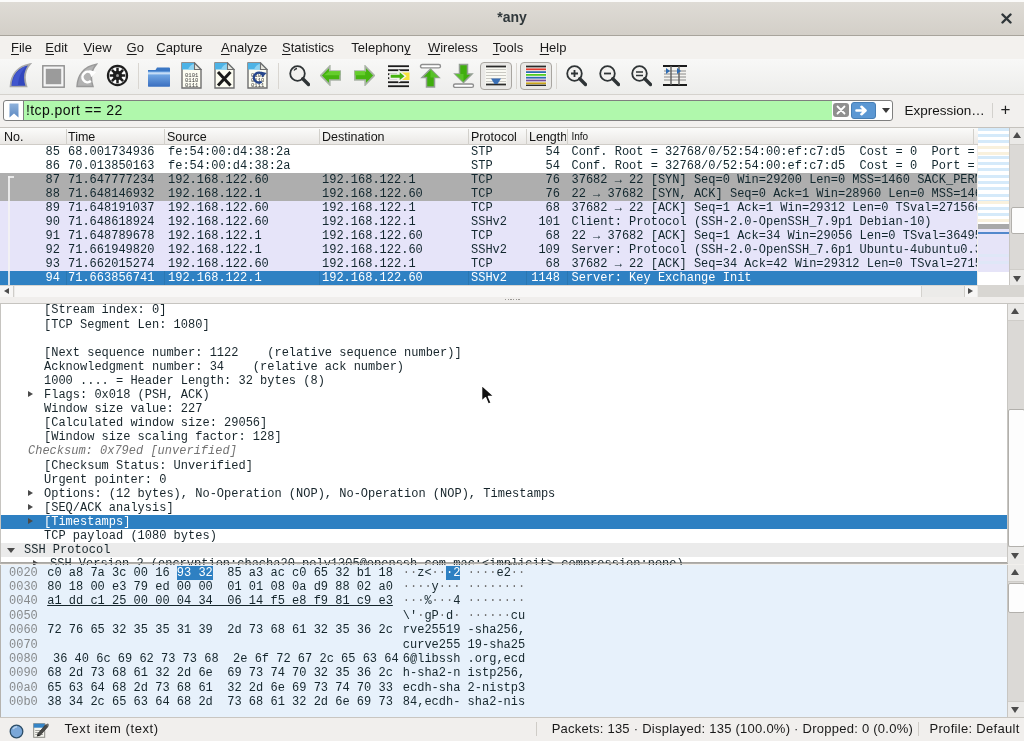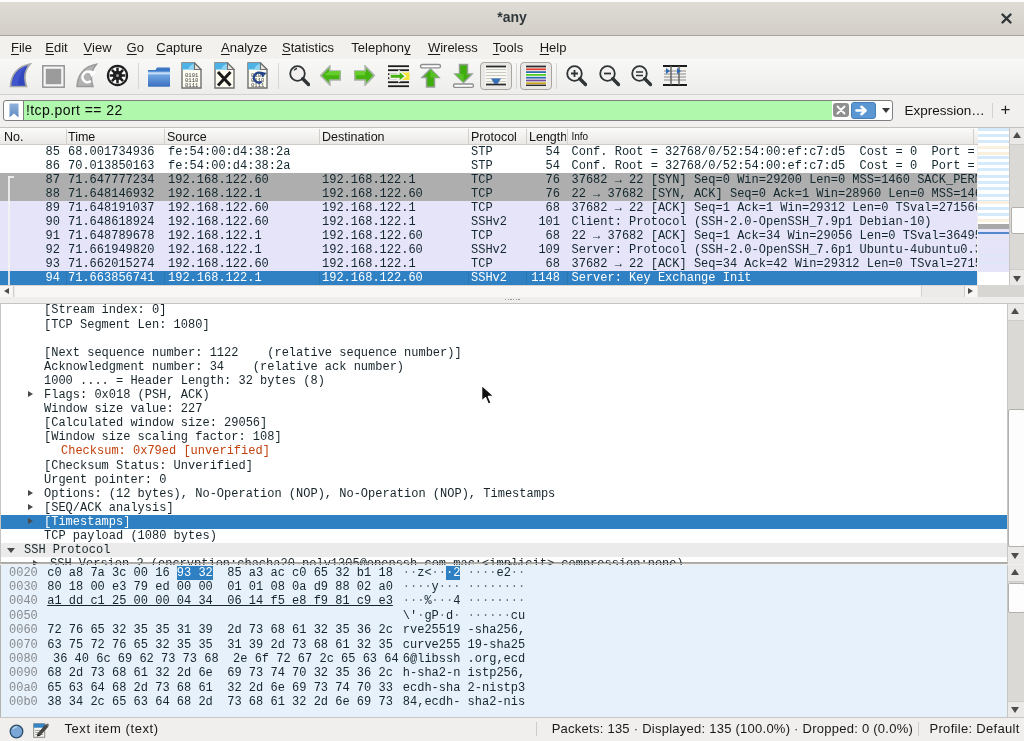--- a/index.html
+++ b/index.html
@@ -331,23 +331,23 @@
 
 <div class="abs mono" style="left:44px;top:373.9px;height:14.1px;line-height:14.1px;color:#17252b;">1000 .... = Header Length: 32 bytes (8)</div>
 
 <div class="tri-r" style="left:28.2px;top:391.2px;"></div>
 <div class="abs mono" style="left:44px;top:388.0px;height:14.1px;line-height:14.1px;color:#17252b;">Flags: 0x018 (PSH, ACK)</div>
 
 <div class="abs mono" style="left:44px;top:402.09999999999997px;height:14.1px;line-height:14.1px;color:#17252b;">Window size value: 227</div>
 
 <div class="abs mono" style="left:44px;top:416.2px;height:14.1px;line-height:14.1px;color:#17252b;">[Calculated window size: 29056]</div>
 
-<div class="abs mono" style="left:44px;top:430.29999999999995px;height:14.1px;line-height:14.1px;color:#17252b;">[Window size scaling factor: 108]</div>
-
-<div class="abs mono" style="left:61px;top:444.4px;height:14.1px;line-height:14.1px;color:#c2410c;">Checksum: 0x79ed [unverified]</div>
+<div class="abs mono" style="left:44px;top:430.29999999999995px;height:14.1px;line-height:14.1px;color:#17252b;">[Window size scaling factor: 128]</div>
+
+<div class="abs mono" style="left:28px;top:444.4px;height:14.1px;line-height:14.1px;color:#737373;font-style:italic;">Checksum: 0x79ed [unverified]</div>
 
 <div class="abs mono" style="left:44px;top:458.5px;height:14.1px;line-height:14.1px;color:#17252b;">[Checksum Status: Unverified]</div>
 
 <div class="abs mono" style="left:44px;top:472.59999999999997px;height:14.1px;line-height:14.1px;color:#17252b;">Urgent pointer: 0</div>
 
 <div class="tri-r" style="left:28.2px;top:489.8999999999999px;"></div>
 <div class="abs mono" style="left:44px;top:486.69999999999993px;height:14.1px;line-height:14.1px;color:#17252b;">Options: (12 bytes), No-Operation (NOP), No-Operation (NOP), Timestamps</div>
 
 <div class="tri-r" style="left:28.2px;top:503.99999999999994px;"></div>
 <div class="abs mono" style="left:44px;top:500.79999999999995px;height:14.1px;line-height:14.1px;color:#17252b;">[SEQ/ACK analysis]</div>
@@ -384,21 +384,20 @@
 <div class="abs mono" style="left:402.8px;top:579.92px;height:14.42px;line-height:14.42px;color:#15262c;"><span style="color:#737373">·</span><span style="color:#737373">·</span><span style="color:#737373">·</span><span style="color:#737373">·</span>y<span style="color:#737373">·</span><span style="color:#737373">·</span><span style="color:#737373">·</span> <span style="color:#737373">·</span><span style="color:#737373">·</span><span style="color:#737373">·</span><span style="color:#737373">·</span><span style="color:#737373">·</span><span style="color:#737373">·</span><span style="color:#737373">·</span><span style="color:#737373">·</span></div>
 <div class="abs mono" style="left:9px;top:594.34px;height:14.42px;line-height:14.42px;color:#878a8c;">0040</div>
 <div class="abs mono" style="left:47.2px;top:594.34px;height:14.42px;line-height:14.42px;color:#15262c;text-decoration:underline;">a1 dd c1 25 00 00 04 34  06 14 f5 e8 f9 81 c9 e3</div>
 <div class="abs mono" style="left:402.8px;top:594.34px;height:14.42px;line-height:14.42px;color:#15262c;"><span style="color:#737373">·</span><span style="color:#737373">·</span><span style="color:#737373">·</span>%<span style="color:#737373">·</span><span style="color:#737373">·</span><span style="color:#737373">·</span>4 <span style="color:#737373">·</span><span style="color:#737373">·</span><span style="color:#737373">·</span><span style="color:#737373">·</span><span style="color:#737373">·</span><span style="color:#737373">·</span><span style="color:#737373">·</span><span style="color:#737373">·</span></div>
 <div class="abs mono" style="left:9px;top:608.76px;height:14.42px;line-height:14.42px;color:#878a8c;">0050</div>
 <div class="abs mono" style="left:402.8px;top:608.76px;height:14.42px;line-height:14.42px;color:#15262c;">\'<span style="color:#737373">·</span>gP<span style="color:#737373">·</span>d<span style="color:#737373">·</span> <span style="color:#737373">·</span><span style="color:#737373">·</span><span style="color:#737373">·</span><span style="color:#737373">·</span><span style="color:#737373">·</span><span style="color:#737373">·</span>cu</div>
 <div class="abs mono" style="left:9px;top:623.18px;height:14.42px;line-height:14.42px;color:#878a8c;">0060</div>
 <div class="abs mono" style="left:47.2px;top:623.18px;height:14.42px;line-height:14.42px;color:#15262c;">72 76 65 32 35 35 31 39  2d 73 68 61 32 35 36 2c</div>
 <div class="abs mono" style="left:402.8px;top:623.18px;height:14.42px;line-height:14.42px;color:#15262c;">rve25519 -sha256,</div>
 <div class="abs mono" style="left:9px;top:637.6px;height:14.42px;line-height:14.42px;color:#878a8c;">0070</div>
-<div class="abs mono" style="left:47.2px;top:637.6px;height:14.42px;line-height:14.42px;color:#15262c;">63 75 72 76 65 32 35 35  31 39 2d 73 68 61 32 35</div>
 <div class="abs mono" style="left:402.8px;top:637.6px;height:14.42px;line-height:14.42px;color:#15262c;">curve255 19-sha25</div>
 <div class="abs mono" style="left:9px;top:652.02px;height:14.42px;line-height:14.42px;color:#878a8c;">0080</div>
 <div class="abs mono" style="left:53px;top:652.02px;height:14.42px;line-height:14.42px;color:#15262c;">36 40 6c 69 62 73 73 68  2e 6f 72 67 2c 65 63 64</div>
 <div class="abs mono" style="left:402.8px;top:652.02px;height:14.42px;line-height:14.42px;color:#15262c;">6@libssh .org,ecd</div>
 <div class="abs mono" style="left:9px;top:666.44px;height:14.42px;line-height:14.42px;color:#878a8c;">0090</div>
 <div class="abs mono" style="left:47.2px;top:666.44px;height:14.42px;line-height:14.42px;color:#15262c;">68 2d 73 68 61 32 2d 6e  69 73 74 70 32 35 36 2c</div>
 <div class="abs mono" style="left:402.8px;top:666.44px;height:14.42px;line-height:14.42px;color:#15262c;">h-sha2-n istp256,</div>
 <div class="abs mono" style="left:9px;top:680.86px;height:14.42px;line-height:14.42px;color:#878a8c;">00a0</div>
 <div class="abs mono" style="left:47.2px;top:680.86px;height:14.42px;line-height:14.42px;color:#15262c;">65 63 64 68 2d 73 68 61  32 2d 6e 69 73 74 70 33</div>
 <div class="abs mono" style="left:402.8px;top:680.86px;height:14.42px;line-height:14.42px;color:#15262c;">ecdh-sha 2-nistp3</div>

